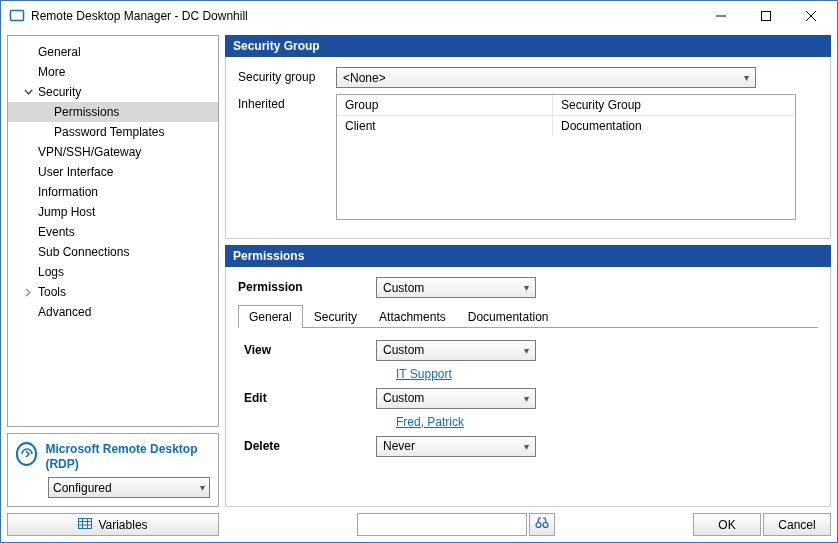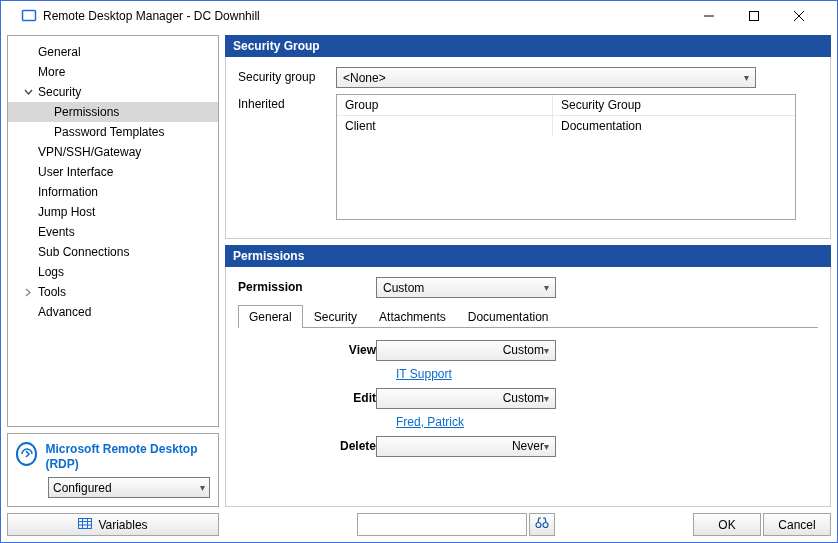--- a/index.html
+++ b/index.html
@@ -1,17 +1,17 @@
 <!DOCTYPE html>
 <html><head>
 <meta charset="utf-8">
 <style>
 * { box-sizing: border-box; margin: 0; padding: 0; }
 body { font-family: "Segoe UI", Tahoma, sans-serif; font-size: 12px; color: #000; background: #fff; width: 838px; height: 543px; overflow: hidden; border: 1px solid #3a6fd8; display: flex; flex-direction: column; }
-.titlebar { height: 30px; background: #fff; display: flex; align-items: center; padding: 0 16px; }
+.titlebar { height: 30px; background: #fff; display: flex; align-items: center; padding: 0 4px; }
 .titlebar .app-icon { width: 16px; height: 16px; margin: 0 6px 0 4px; }
 .titlebar .title { flex: 1; font-size: 12px; color: #000; }
 .titlebar .win-controls { display: flex; }
 .titlebar .win-btn { width: 45px; height: 30px; display: flex; align-items: center; justify-content: center; font-size: 14px; background: transparent; border: none; cursor: pointer; }
 .titlebar .win-btn svg { stroke: #000; }
 .main { flex: 1; display: flex; overflow: hidden; padding: 4px 6px 0 6px; gap: 6px; }
 .sidebar { width: 212px; display: flex; flex-direction: column; }
 .nav { flex: 1; border: 1px solid #a4a4a4; padding: 6px 0; overflow: auto; }
 .nav-item { display: flex; align-items: center; height: 20px; padding-left: 30px; cursor: default; }
 .nav-item.expandable { padding-left: 14px; }
@@ -30,29 +30,29 @@
 .section-body { border: 1px solid #ccc; border-top: none; padding: 10px 12px 12px 12px; }
 .form-row { display: flex; align-items: flex-start; margin-bottom: 6px; }
 .form-label { width: 98px; padding-top: 3px; }
 .form-label.bold { font-weight: 700; }
 .inherited-box { border: 1px solid #a4a4a4; flex: 1; max-width: 460px; height: 126px; }
 .tbl-head, .tbl-row { display: flex; }
 .tbl-head .c, .tbl-row .c { padding: 3px 8px; }
 .c1 { width: 216px; border-right: 1px solid #e8e8e8; }
 .c2 { flex: 1; }
 .tbl-head { border-bottom: 1px solid #e8e8e8; }
-.select { border: 1px solid #7a7a7a; background: linear-gradient(#fdfdfd,#ececec); height: 21px; width: 180px; display: flex; align-items: center; padding: 0 6px; cursor: default; }
+.select { border: 1px solid #7a7a7a; background: linear-gradient(#fdfdfd,#ececec); height: 21px; width: 160px; display: flex; align-items: center; padding: 0 6px; cursor: default; }
 .select.wide { width: 420px; }
 .select .txt { flex: 1; }
 .select .caret { font-size: 10px; color: #555; }
 .tabs { display: flex; border-bottom: 1px solid #a4a4a4; margin-top: 6px; }
 .tab { padding: 4px 10px; border: 1px solid transparent; border-bottom: none; position: relative; top: 1px; cursor: default; }
 .tab.active { background: #fff; border-color: #a4a4a4; }
 .link { color: #0b6dce; text-decoration: underline; cursor: pointer; margin-left: 20px; }
-.perm-rows { padding: 10px 6px 0 6px; text-align: right; }
+.perm-rows { padding: 10px 6px 0 6px; }
 .perm-row { display: flex; align-items: center; height: 24px; }
 .perm-row .lbl { width: 132px; font-weight: 700; }
 .perm-row.linkrow .lbl { font-weight: 400; }
 .footer { display: flex; align-items: flex-start; padding: 6px; gap: 2px; }
 .btn { border: 1px solid #a4a4a4; background: linear-gradient(#fdfdfd,#e7e7e7); height: 23px; padding: 0 10px; display: inline-flex; align-items: center; justify-content: center; cursor: default; min-width: 68px; }
 .vars-btn { width: 212px; justify-content: center; gap: 6px; }
 .search-input { border: 1px solid #a4a4a4; height: 23px; width: 170px; padding: 0 4px; }
 .search-icon-btn { border: 1px solid #a4a4a4; background: linear-gradient(#fdfdfd,#e7e7e7); height: 23px; width: 26px; display: inline-flex; align-items: center; justify-content: center; }
 .spacer { flex: 1; }
 </style>

